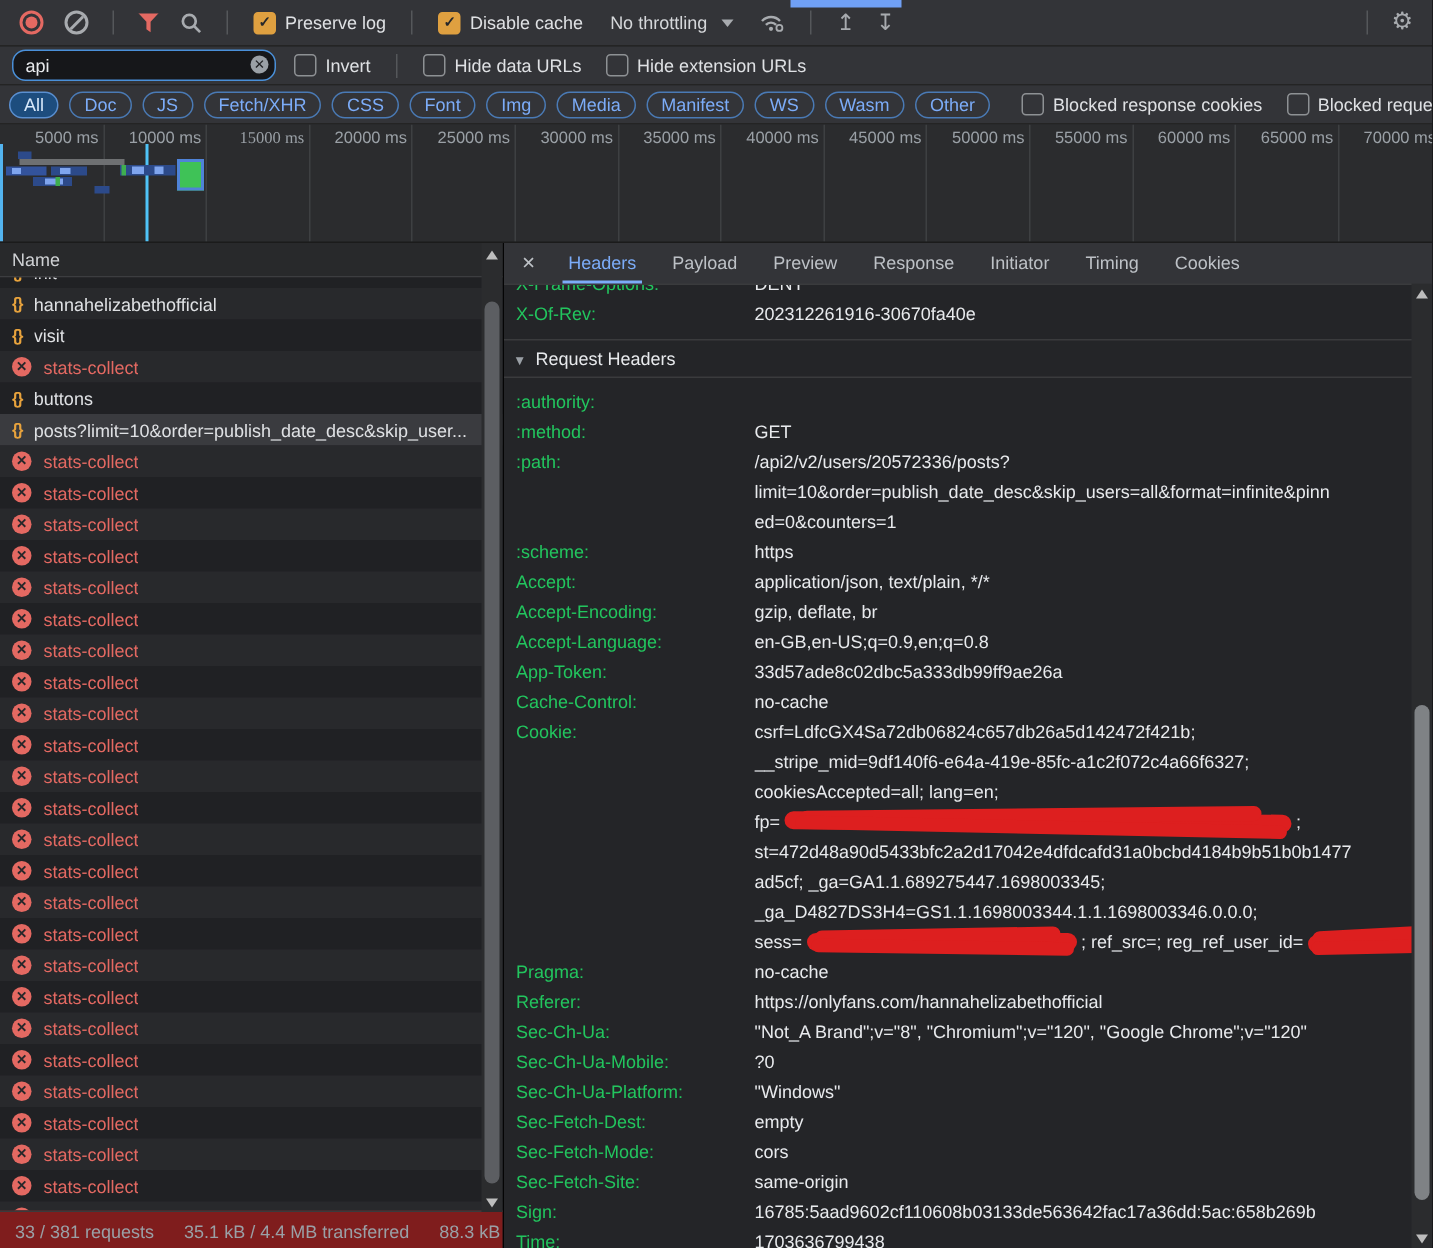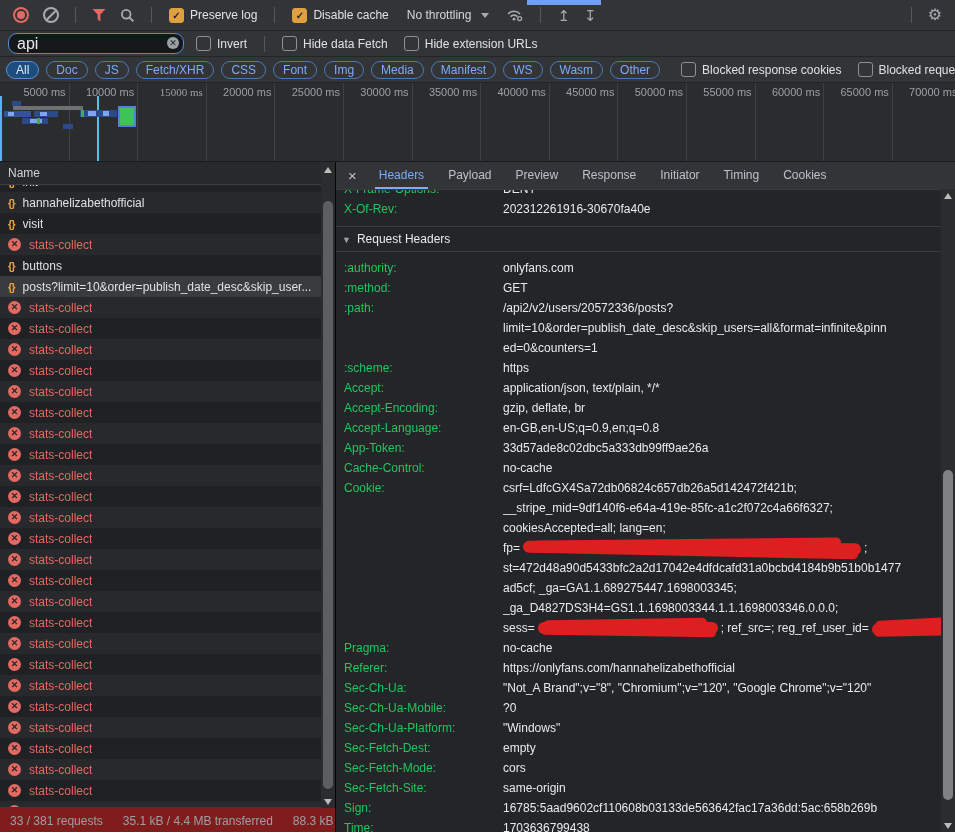--- a/index.html
+++ b/index.html
@@ -24,21 +24,21 @@
       font-size:10px;font-weight:bold;line-height:13px;text-align:center;color:#26272a;}
   .cb.checked{background:#dfa040;border-color:#dfa040;}
   .cblabel{margin-left:6px;}
   .caret{width:0;height:0;border-left:4px solid transparent;border-right:4px solid transparent;
          border-top:5px solid #a8abaf;margin:0 10px 0 10px;}
   .throttle{color:#d5d7da;margin-left:10px;cursor:pointer;}
   .focus-strip{position:absolute;left:527px;top:0;width:74px;height:5px;background:#70a0f5;}
   .spacer{flex:1;}
   
   .finput{width:148px;height:17px;background:#16171a;border:1px solid #4a90d9;border-radius:9px;
-          color:#e8eaed;font-family:"Liberation Sans",sans-serif;font-size:16px;padding:1px 18px 1px 8px;outline:none;}
+          color:#e8eaed;font-family:"Liberation Sans",sans-serif;font-size:12px;padding:1px 18px 1px 8px;outline:none;}
   .fwrap{position:relative;margin:0 4px;flex:none;}
   .iclear{position:absolute;right:5px;top:4px;width:12px;height:12px;border-radius:50%;background:#9aa0a6;
           color:#202124;font-size:9px;line-height:12px;text-align:center;cursor:pointer;}
   
   .chip{border:1px solid #4a7ab5;color:#7cacf8;border-radius:10px;padding:1px 9px;margin-right:7px;
         cursor:pointer;flex:none;}
   .chip.selected{background:#1d4d7e;border-color:#5a8fd0;color:#d8e9fb;}
   
   .timeline{position:relative;height:78px;background:#2b2c2e;border-bottom:1px solid #1b1b1b;overflow:hidden;}
   .grid{position:absolute;top:0;bottom:0;width:1px;background:#3e4042;}
@@ -158,21 +158,21 @@
       <input class="finput" value="api" style="">
       <span class="iclear">✕</span>
     </span>
     <label class="cbgroup">
       <span class="cb"></span>
       <span class="cblabel">Invert</span>
     </label>
     <span class="vdiv"></span>
     <label class="cbgroup">
       <span class="cb"></span>
-      <span class="cblabel">Hide data Fetch</span>
+      <span class="cblabel">Hide data URLs</span>
     </label>
     <label class="cbgroup">
       <span class="cb"></span>
       <span class="cblabel">Hide extension URLs</span>
     </label>
   </div>
 
   <div class="trow trow3">
     <span id="type-chips" style="display:flex;align-items:center;">
         <span class="chip selected">All</span>
@@ -416,23 +416,20 @@
             <div class="hkey">X-Of-Rev:</div>
             <div class="hval">
               <div class="vline">202312261916-30670fa40e</div>
             </div>
           </div>
           <div class="secsep"></div>
           <div class="sechead"><span class="dcaret">▼</span><span>Request Headers</span></div>
           <div class="padrows">
             <div class="hrow">
               <div class="hkey">:authority:</div>
-              <div class="hval">
-                <div class="vline">onlyfans.com</div>
-              </div>
             </div>
             <div class="hrow">
               <div class="hkey">:method:</div>
               <div class="hval">
                 <div class="vline">GET</div>
               </div>
             </div>
             <div class="hrow">
               <div class="hkey">:path:</div>
               <div class="hval">

